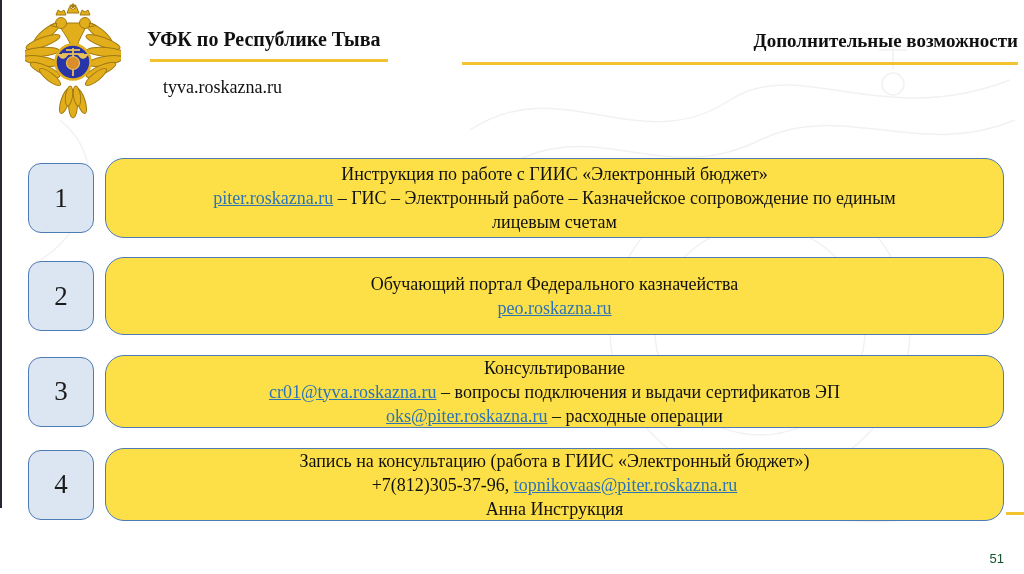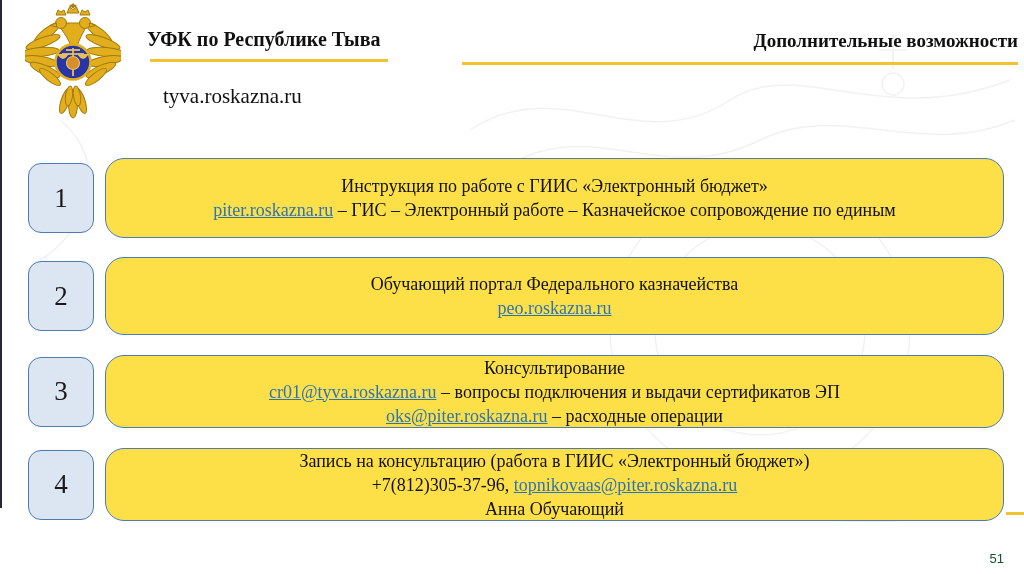--- a/index.html
+++ b/index.html
@@ -8,21 +8,21 @@
     font-family:"Liberation Serif", serif;color:#111111;
   }
   
   .watermark{position:absolute;inset:0;pointer-events:none;}
   
   .left-edge{position:absolute;left:0;top:0;width:2px;height:508px;background:#262637;}
   
   .emblem{position:absolute;left:25px;top:3px;width:96px;height:118px;}
   .org-title{position:absolute;left:147px;top:28px;font-size:20px;font-weight:bold;white-space:nowrap;}
   .org-underline{position:absolute;left:150px;top:59px;width:238px;height:3px;background:#F2C230;}
-  .org-site{position:absolute;left:163px;top:84px;font-size:21px;white-space:nowrap;}
+  .org-site{position:absolute;left:163px;top:77px;font-size:18px;white-space:nowrap;}
   .slide-title{position:absolute;left:462px;top:30px;width:556px;text-align:right;font-size:19px;font-weight:bold;}
   .title-underline{position:absolute;left:462px;top:62px;width:556px;height:3px;background:#F2C230;}
   
   .row{position:absolute;left:0;width:1024px;}
   .num-box{
     position:absolute;left:28px;top:50%;transform:translateY(-50%);
     width:66px;height:70px;border-radius:13px;
     background:#DCE6F2;border:1.5px solid #4E7AB5;
     display:flex;align-items:center;justify-content:center;
     font-size:27px;color:#1a1a1a;box-sizing:border-box;
@@ -126,20 +126,23 @@
     <div class="num-box">
       <span>1</span>
     </div>
     <div class="content-box">
       <div class="line">
         <span>Инструкция по работе с ГИИС «Электронный бюджет»</span>
       </div>
       <div class="line">
         <a class="link">piter.roskazna.ru</a><span> – ГИС – Электронный работе – Казначейское сопровождение по единым</span>
       </div>
+      <div class="line">
+        <span>лицевым счетам</span>
+      </div>
     </div>
   </div>
 
   <div class="row row2">
     <div class="num-box">
       <span>2</span>
     </div>
     <div class="content-box">
       <div class="line">
         <span>Обучающий портал Федерального казначейства</span>
@@ -172,21 +175,21 @@
       <span>4</span>
     </div>
     <div class="content-box">
       <div class="line">
         <span>Запись на консультацию (работа в ГИИС «Электронный бюджет»)</span>
       </div>
       <div class="line">
         <span>+7(812)305-37-96, </span><a class="link">topnikovaas@piter.roskazna.ru</a>
       </div>
       <div class="line">
-        <span>Анна Обучающий</span>
+        <span>Анна Инструкция</span>
       </div>
     </div>
   </div>
 
   <div class="right-accent"></div>
   <div class="page-number">51</div>
 
 </div>
 
 </body></html>

